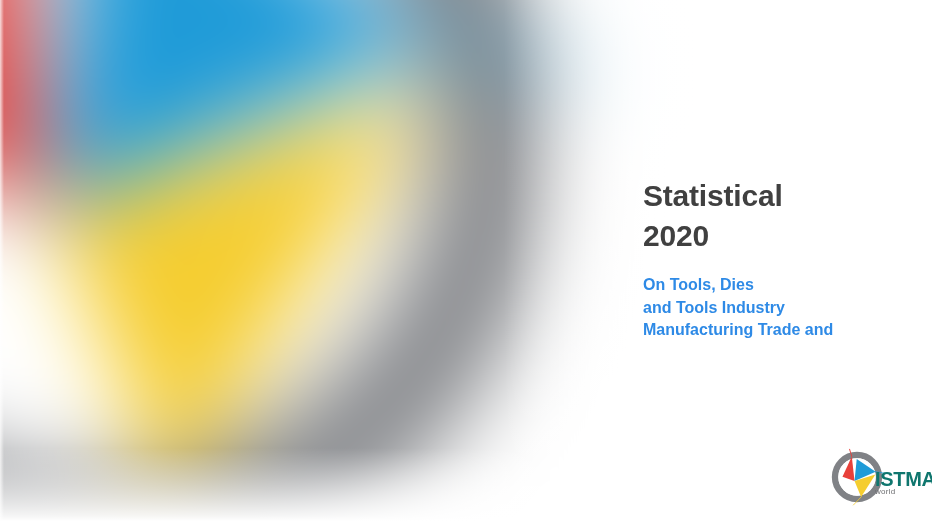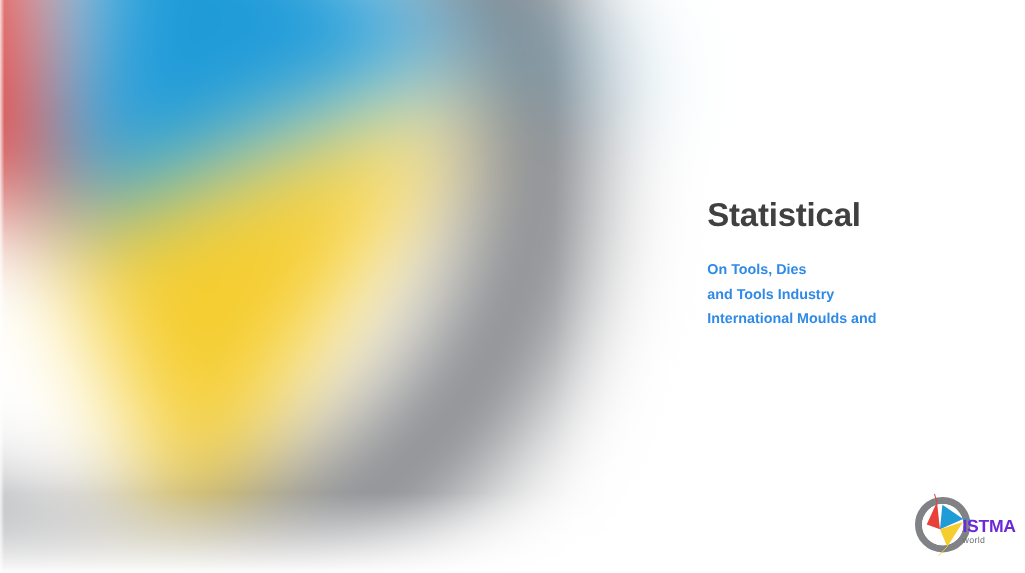--- a/index.html
+++ b/index.html
@@ -72,21 +72,21 @@
     color: #404040;
     line-height: 40px;
     letter-spacing: -0.2px;
     white-space: nowrap;
   }
 
   .subtitle {
     margin-top: 18px;
   }
   .subtitle-line {
-    font-size: 13px;
+    font-size: 16px;
     font-weight: bold;
     color: #2e8ae6;
     line-height: 22.5px;
     white-space: nowrap;
   }
 
   
   .logo {
     position: absolute;
     left: 826px;
@@ -102,23 +102,23 @@
     height: 62px;
   }
   .logo-text {
     position: absolute;
     left: 49px;
     top: 26px;
     width: 56px;
     text-align: left;
   }
   .logo-name {
-    font-size: 16px;
+    font-size: 20px;
     font-weight: bold;
-    color: #6d28d9;
+    color: #0f766e;
     letter-spacing: -0.3px;
     line-height: 15px;
   }
   .logo-sub {
     font-size: 8px;
     font-weight: normal;
     color: #6d6e71;
     letter-spacing: 0.3px;
     line-height: 10px;
     text-align: left;
@@ -149,25 +149,26 @@
         <path d="M 905 470 L 1090 500" stroke="#1f9bd8" stroke-width="15" fill="none" stroke-linecap="round"></path>
         <path d="M 640 930 L 500 1075" stroke="#f5cd2f" stroke-width="15" fill="none" stroke-linecap="round"></path>
       </svg>
     </div>
     <div class="art-fade"></div>
     <div class="art-leftedge"></div>
   </div>
 
   <div class="titleblock">
     <div class="title-line">Statistical</div>
+    <div class="title-line">2020</div>
 
     <div class="subtitle">
       <div class="subtitle-line">On Tools, Dies</div>
       <div class="subtitle-line">and Tools Industry</div>
-      <div class="subtitle-line">International Moulds and</div>
+      <div class="subtitle-line">Manufacturing Trade and</div>
     </div>
   </div>
 
   <div class="logo">
     <div class="logo-mark">
       <svg viewBox="0 0 1130 1130" width="62" height="62" xmlns="http://www.w3.org/2000/svg">
         <circle cx="565" cy="565" r="400" fill="none" stroke="#808286" stroke-width="118"></circle>
         <circle cx="565" cy="565" r="341" fill="#ffffff"></circle>
         <path d="M 520 640 L 470 190 L 300 560 Z" fill="#e8403a"></path>
         <path d="M 520 640 L 560 235 L 905 470 Z" fill="#1f9bd8"></path>

